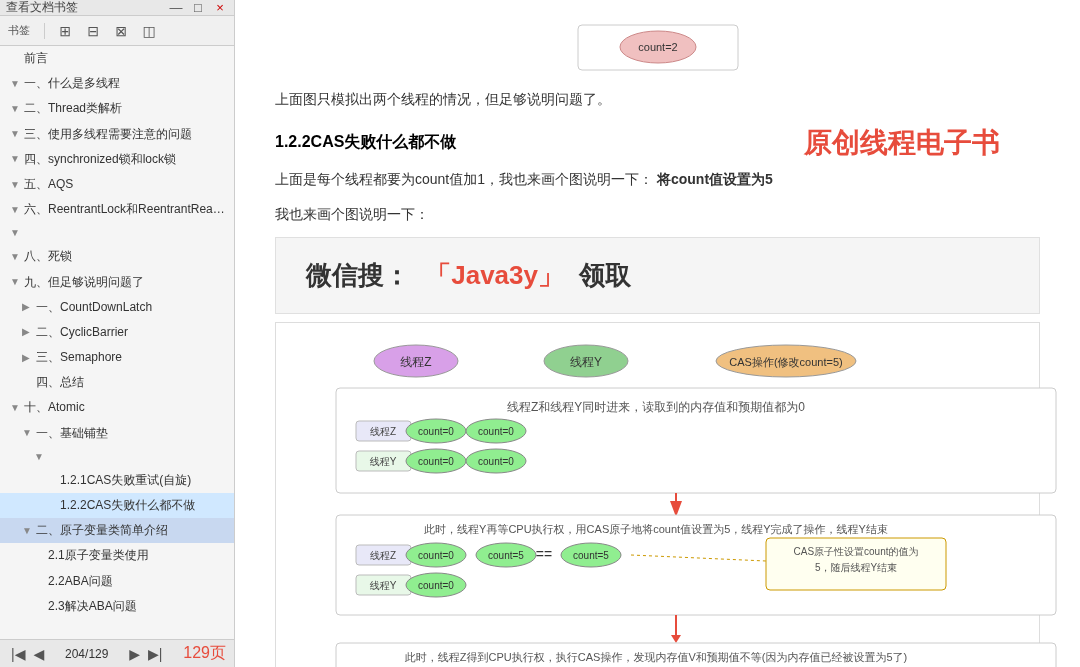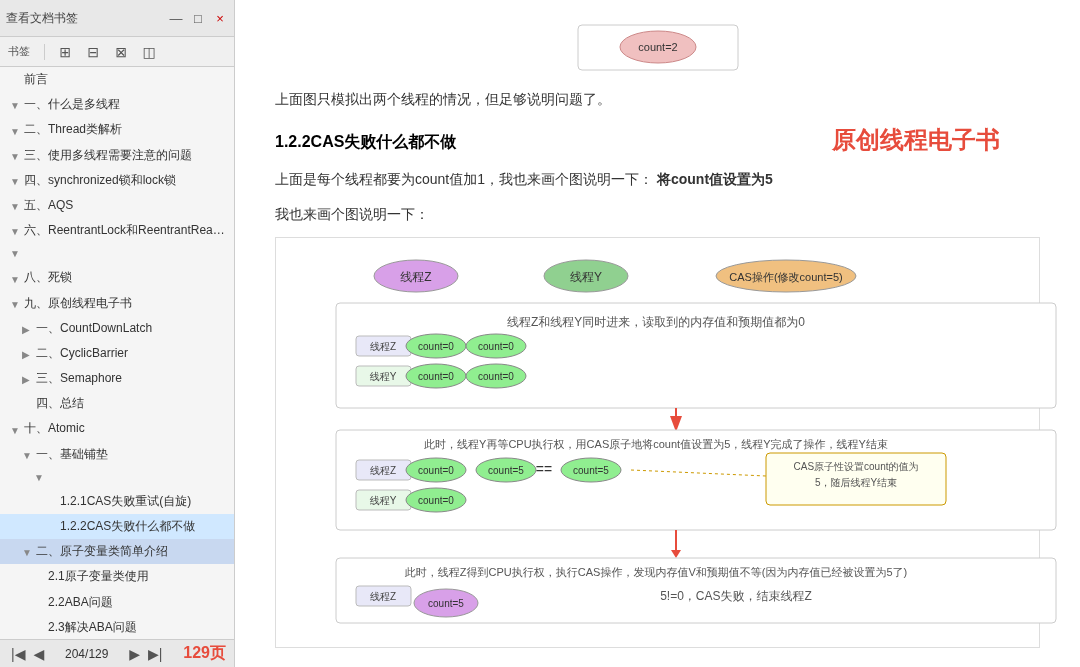--- a/index.html
+++ b/index.html
@@ -16,21 +16,21 @@
       height: 667px;
     }
 
     #toolbar-top {
       display: flex;
       align-items: center;
       justify-content: space-between;
       padding: 4px 6px;
       background: #e8e8e8;
       border-bottom: 1px solid #ccc;
-      height: 37px;
+      height: 16px;
     }
     #toolbar-top-left {
       display: flex;
       align-items: center;
       gap: 4px;
       font-size: 12px;
       color: #333;
     }
     #toolbar-top-right {
       display: flex;
@@ -68,21 +68,21 @@
       overflow-y: auto;
       font-size: 12px;
       color: #333;
       padding: 0;
     }
     #toc-container::-webkit-scrollbar { width: 6px; }
     #toc-container::-webkit-scrollbar-thumb { background: #ccc; border-radius: 3px; }
 
     .toc-item {
       display: flex;
-      align-items: flex-end;
+      align-items: center;
       padding: 3px 8px 3px 10px;
       cursor: pointer;
       white-space: nowrap;
       overflow: hidden;
       text-overflow: ellipsis;
       line-height: 1.6;
       font-size: 12px;
     }
     .toc-indent-0 { padding-left: 10px; }
     .toc-indent-1 { padding-left: 22px; }
@@ -106,21 +106,21 @@
       border-top: 1px solid #ccc;
       height: 28px;
       font-size: 12px;
       color: #333;
     }
     .nav-btn {
       background: none; border: none; cursor: pointer;
       font-size: 14px; color: #555; padding: 0 3px;
     }
     .page-info { font-size: 12px; color: #333; }
-    .page-total { font-size: 16px; font-weight: bold; color: #e74c3c; }
+    .page-total { font-size: 16px; font-weight: normal; color: #e74c3c; }
 
     
     #right-panel {
       flex: 1;
       background: #fff;
       overflow-y: auto;
       display: flex;
       flex-direction: column;
     }
     #right-panel::-webkit-scrollbar { width: 8px; }
@@ -204,21 +204,21 @@
       </div>
       <div class="toc-item toc-indent-0">
         <span class="toc-toggle">▼</span>
       </div>
       <div class="toc-item toc-indent-0">
         <span class="toc-toggle">▼</span>
         <span class="toc-label">八、死锁</span>
       </div>
       <div class="toc-item toc-indent-0">
         <span class="toc-toggle">▼</span>
-        <span class="toc-label">九、原创线程电子书</span>
+        <span class="toc-label">九、但足够说明问题了</span>
       </div>
       <div class="toc-item toc-indent-1">
         <span class="toc-toggle">▶</span>
         <span class="toc-label">一、CountDownLatch</span>
       </div>
       <div class="toc-item toc-indent-1">
         <span class="toc-toggle">▶</span>
         <span class="toc-label">二、CyclicBarrier</span>
       </div>
       <div class="toc-item toc-indent-1">
@@ -295,29 +295,34 @@
         <rect x="60" y="5" width="160" height="45" rx="4" fill="white" stroke="#ccc" stroke-width="1"></rect>
         <ellipse cx="140" cy="27" rx="38" ry="16" fill="#f0c0c0" stroke="#c88" stroke-width="1"></ellipse>
         <text x="140" y="31" text-anchor="middle" font-size="11" fill="#333">count=2</text>
       </svg>
     </div>
 
     <p class="section-text">上面图只模拟出两个线程的情况，但足够说明问题了。</p>
 
     <div style="position:relative;">
       <h3 class="section-heading">1.2.2CAS失败什么都不做</h3>
-      <span style="position:absolute;right:40px;top:-10px;font-size:24px;font-weight:bold;color:#e74c3c;">原创线程电子书</span>
+      <span style="position:absolute;right:40px;top:-10px;font-size:28px;font-weight:bold;color:#e74c3c;">原创线程电子书</span>
     </div>
 
     <p class="section-text">
       <span>上面是每个线程都要为count值加1，我也来画个图说明一下：</span>
       <strong>将count值设置为5</strong>
     </p>
     <p class="section-text">我也来画个图说明一下：</p>
 
+    <div style="background:#f5f5f5;border:1px solid #e0e0e0;padding:14px 30px;margin:10px 0 8px 0;font-size:26px;font-weight:bold;">
+      <span style="color:#333;">微信搜：</span>
+      <span style="color:#e74c3c;margin:0 8px;">「Java3y」</span>
+      <span style="color:#333;">领取</span>
+    </div>
 
     <div style="border:1px solid #ddd;padding:10px;background:#fff;margin-bottom:10px;">
       <svg width="820" height="380" style="font-family:'Microsoft YaHei',sans-serif;">
 
         <ellipse cx="130" cy="28" rx="42" ry="16" fill="#d8a0e8" stroke="#999" stroke-width="1"></ellipse>
         <text x="130" y="33" text-anchor="middle" font-size="12" fill="#333">线程Z</text>
 
         <ellipse cx="300" cy="28" rx="42" ry="16" fill="#90d090" stroke="#999" stroke-width="1"></ellipse>
         <text x="300" y="33" text-anchor="middle" font-size="12" fill="#333">线程Y</text>
 

